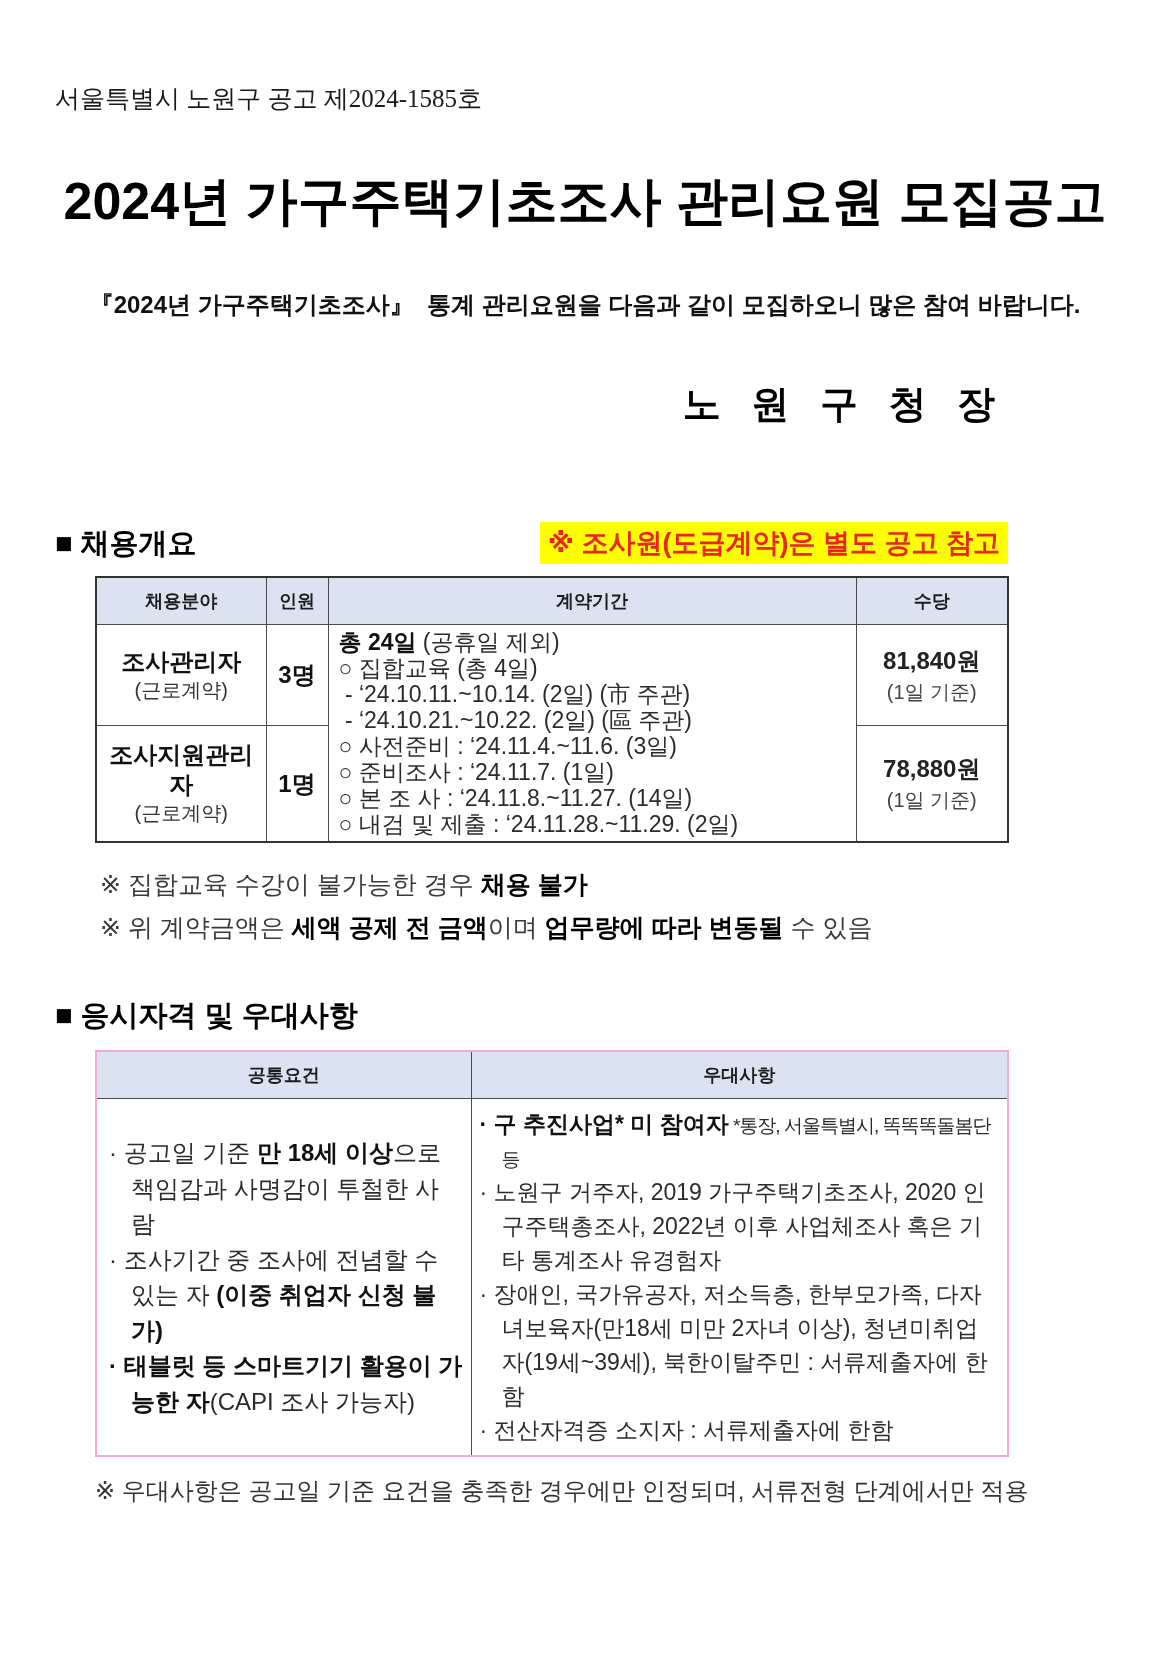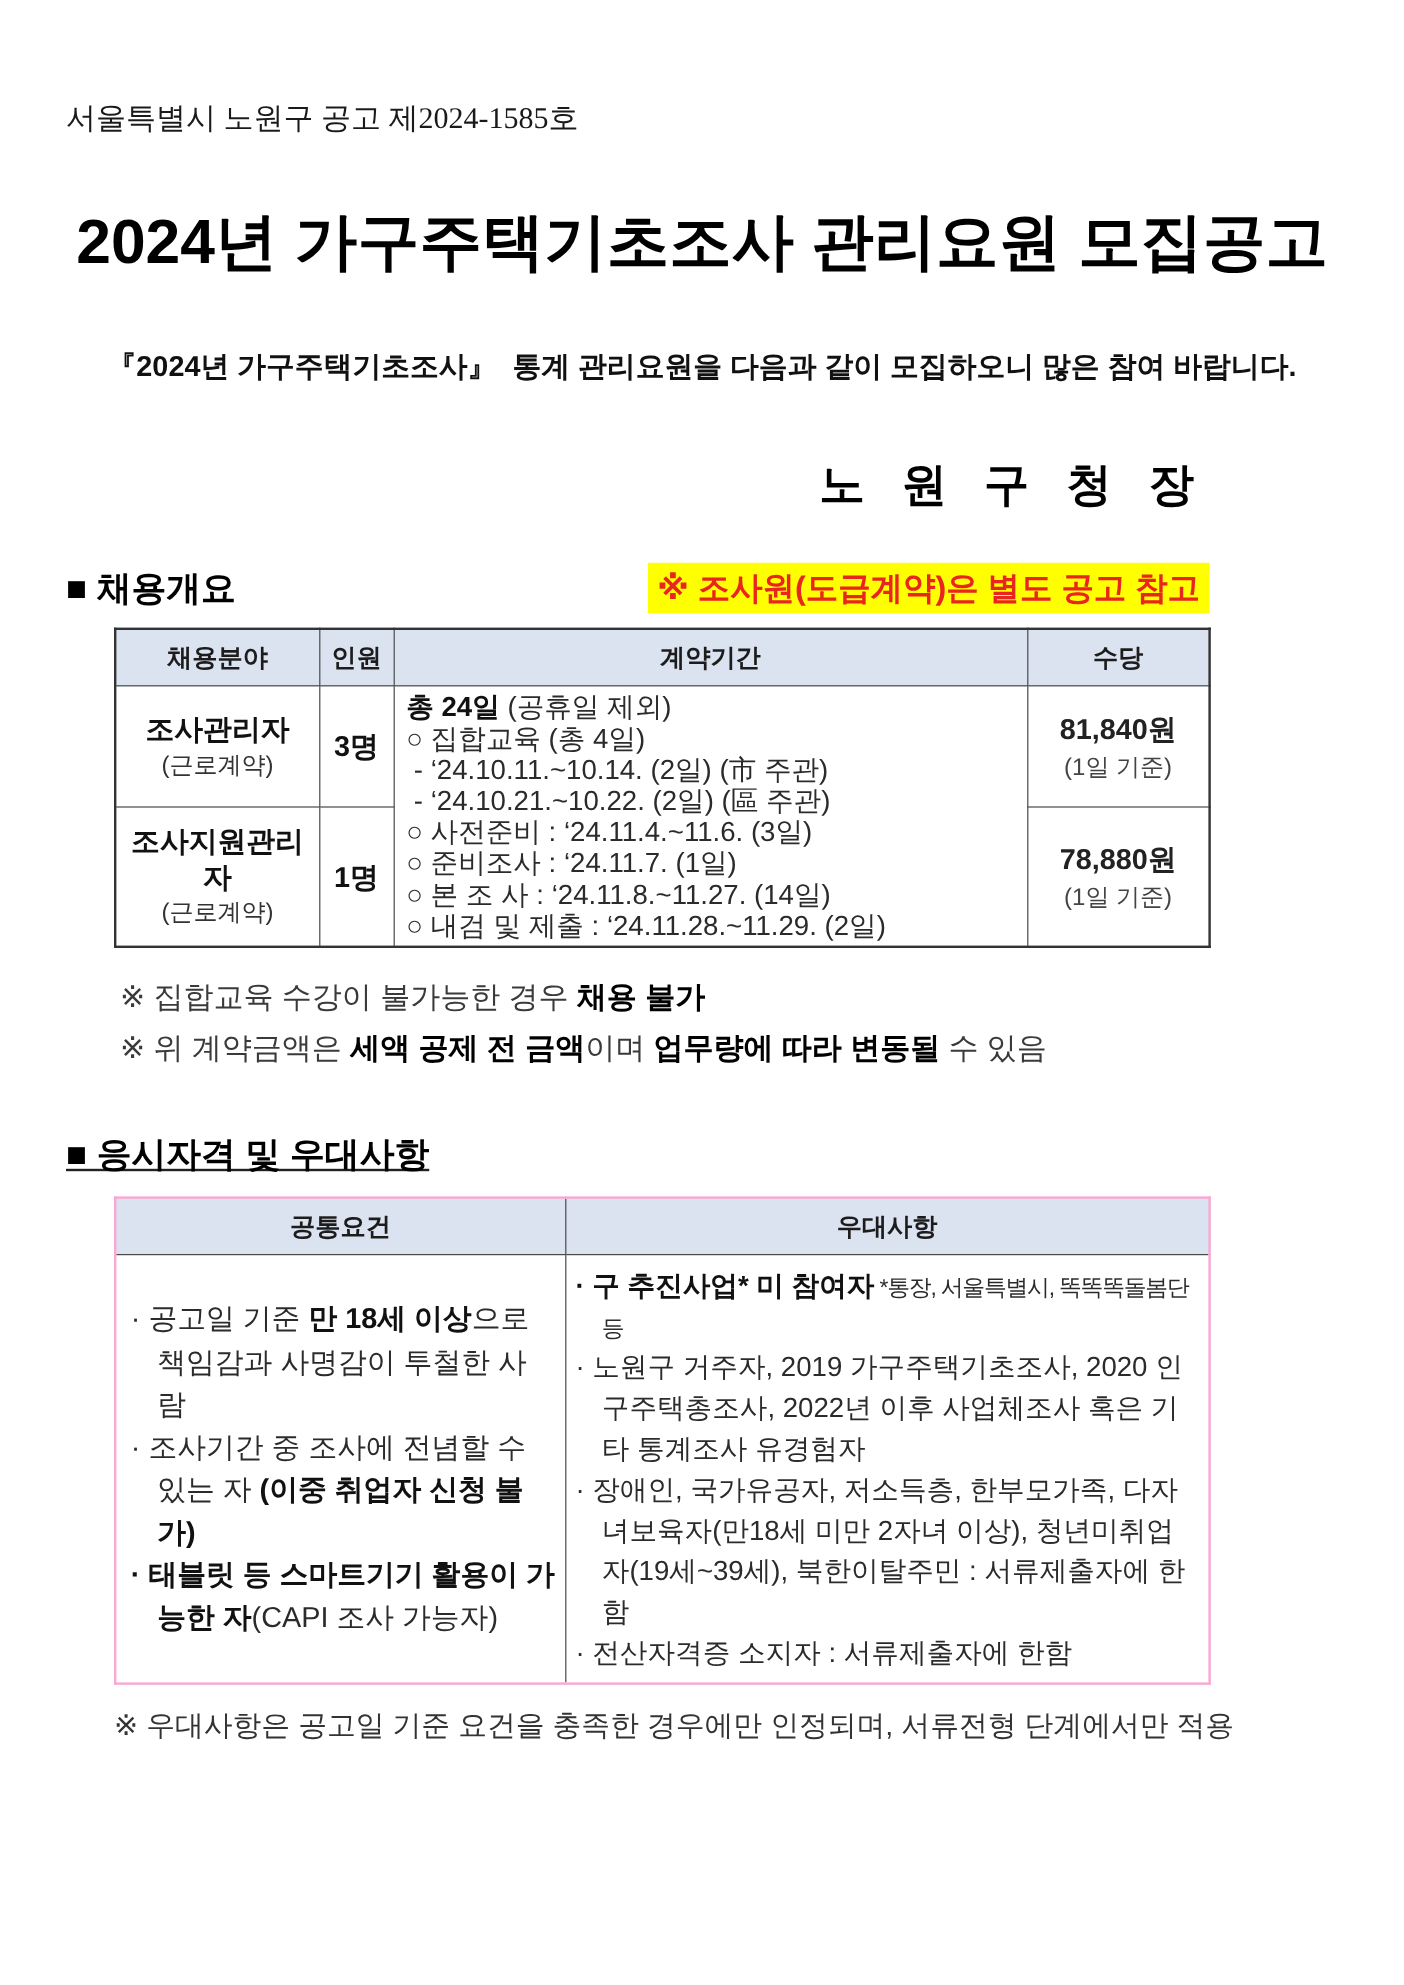--- a/index.html
+++ b/index.html
@@ -13,30 +13,30 @@
     margin-top:52px;white-space:pre;}
 
   .subtitle{font-size:24px;font-weight:700;color:#111;text-align:center;margin-top:52px;white-space:pre;}
 
   .date{font-size:29px;font-weight:700;color:#000;text-align:center;margin-top:58px;white-space:pre;}
 
   .signer{font-size:38px;font-weight:800;color:#000;text-align:right;padding-right:165px;
     margin-top:58px;letter-spacing:10px;white-space:pre;padding-left:20px;}
 
   .section-row{display:flex;justify-content:space-between;align-items:flex-end;
-    padding:0 162px 0 55px;margin-top:39px;}
+    padding:0 162px 0 55px;margin-top:92px;}
   .section-heading{font-size:29px;font-weight:800;color:#000;white-space:pre;}
   .side-note{background:#ffff00;color:#e8261d;font-size:27px;font-weight:800;
     padding:3px 8px;white-space:pre;}
 
   table{border-collapse:collapse;margin-left:95px;width:912px;table-layout:fixed;}
   th,td{border:1px solid #4a4a4a;}
   table.t1{border:2px solid #333;}
   table.t2{border:2px solid #f9a8d4;margin-top:14px;}
-  th{background:#dbe2f0;font-size:21px;font-weight:600;color:#1c1c1c;height:44px;}
+  th{background:#dbe2f0;font-size:18px;font-weight:600;color:#1c1c1c;height:44px;}
 
   .t1 .col-field{width:170px;} .t1 .col-count{width:62px;}
   .t1 .col-period{width:528px;} .t1 .col-pay{width:152px;}
 
   .cell-center{text-align:center;vertical-align:middle;}
   .field-name{font-size:24px;font-weight:700;color:#111;line-height:1.25;}
   .field-sub{font-size:20px;color:#333;}
   .count{font-size:24px;font-weight:700;color:#111;}
   .pay{font-size:24px;font-weight:700;color:#222;}
   .pay-sub{font-size:20px;color:#444;margin-top:2px;}
@@ -134,21 +134,21 @@
         </td>
       </tr>
     </tbody>
   </table>
 
   <div class="notes">
     <div class="note-line"><span>※ 집합교육 수강이 불가능한 경우 </span><b>채용 불가</b></div>
     <div class="note-line"><span>※ 위 계약금액은 </span><b>세액 공제 전 금액</b><span>이며 </span><b>업무량에 따라 변동될</b><span> 수 있음</span></div>
   </div>
 
-  <div class="section-row" style="margin-top:48px;text-decoration:underline;">
+  <div class="section-row" style="margin-top:48px;">
     <div class="section-heading">■ 응시자격 및 우대사항</div>
   </div>
 
   <table class="t2">
     <colgroup>
         <col class="col-common">
         <col class="col-pref">
       </colgroup>
     <thead>
       <tr>

